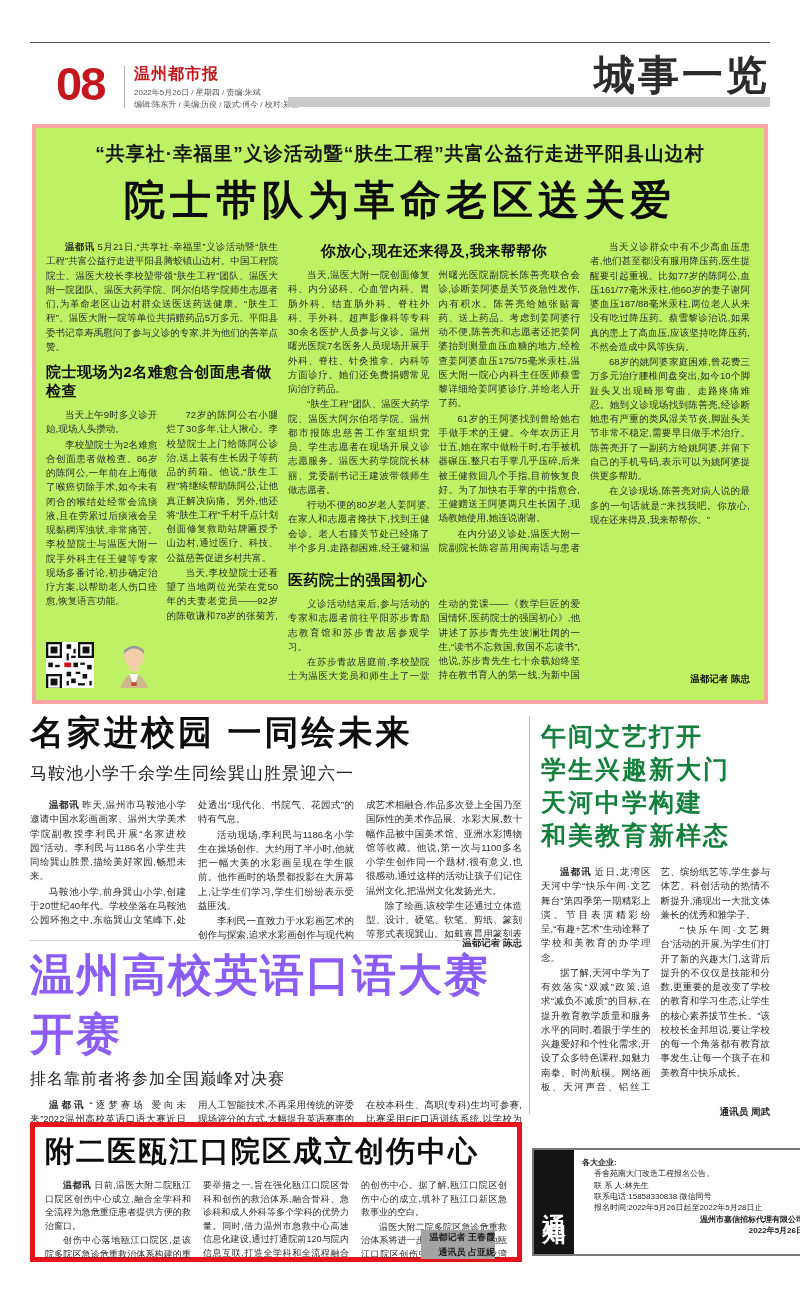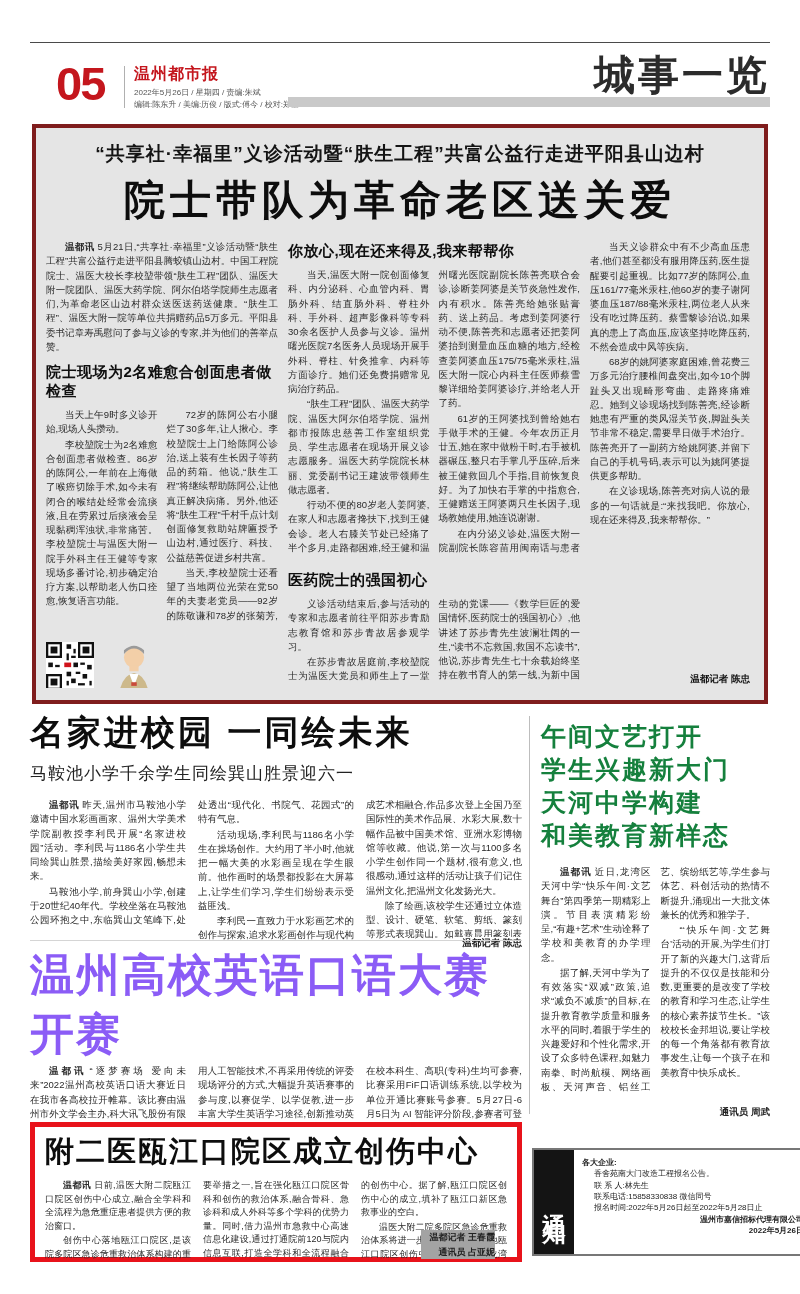--- a/index.html
+++ b/index.html
@@ -15,30 +15,30 @@
   .vdiv{ position:absolute; left:124px; top:66px; width:1px; height:42px; background:#b0b0b0; }
   .masthead{ position:absolute; left:134px; top:64px; font-size:16px; font-weight:800; color:#c4161d; font-family:"DejaVu Serif", serif; letter-spacing:1px;}
   .info1{ position:absolute; left:134px; top:87px; font-size:8px; color:#555; }
   .info2{ position:absolute; left:134px; top:99px; font-size:8px; color:#555; }
   .graybar{ position:absolute; left:288px; top:97px; width:482px; height:10px; background:#c9c9c9; }
   .section-title{ position:absolute; right:30px; top:48px; font-size:41px; color:#2b2b2b;
     font-family:"DejaVu Serif", serif; font-weight:600; letter-spacing:3px; }
 
   
   .main-box{ position:absolute; left:32px; top:124px; width:736px; height:580px;
-    border:4px solid #7f1d1d; background:#e5e5e5; }
+    border:4px solid #fca5a5; background:#bef264; }
   .kicker{ text-align:center; margin-top:13px; font-size:19px; font-weight:700; color:#141414; letter-spacing:1px; }
   .main-title{ text-align:center; margin:6px 0 8px; font-size:41px; font-weight:900; color:#0d0d0d; letter-spacing:5px; }
   .main-body{ display:flex; gap:10px; padding:4px 10px 0 10px; height:452px; overflow:hidden; }
   .colA{ width:232px; } .colB{ width:292px; } .colC{ width:160px; position:relative; }
   .para{ font-size:9.5px; line-height:1.5; color:#2a2a2a; text-align:justify; text-indent:2em; margin-bottom:1px; }
   .noindent{ text-indent:0; }
   .lead-tag{ font-weight:800; margin-right:3px; }
   .subhead{ font-size:15px; font-weight:800; color:#0f0f0f; letter-spacing:0.5px; margin:9px 0 7px; }
-  .subhead.first{ margin-top:2px; }
+  .subhead.first{ margin-top:2px;text-align:center; }
   .twocol{ column-count:2; column-gap:9px; overflow:hidden; }
   .h-sec1{ height:226px; }
   .h-sec2{ height:294px; }
   .h-sec3{ height:96px; }
   .c-top{ height:294px; overflow:hidden; }
   .c-end{ position:absolute; bottom:2px; left:0; right:0; }
   .byline{ display:block; text-align:right; font-weight:800; font-size:9.5px; color:#111; margin-top:3px; text-indent:0;}
 
   
   .logo-block{ margin-top:8px; height:80px; position:relative; }
@@ -84,21 +84,21 @@
   .n-label{ font-weight:400; }
   .n-salut{ font-weight:800; }
   .notice-sign{ text-align:right; font-weight:800; }
 </style>
 </head>
 <body>
 
 <div class="page">
 
   <div class="top-rule"></div>
-  <div class="pagenum">05</div>
+  <div class="pagenum">08</div>
   <div class="vdiv"></div>
   <div class="masthead">温州都市报</div>
   <div class="info1">2022年5月26日 / 星期四 / 责编:朱斌</div>
   <div class="info2">编辑:陈东升 / 美编:历俊 / 版式:傅今 / 校对:郑奎</div>
   <div class="graybar"></div>
   <div class="section-title">城事一览</div>
 
   <section class="main-box">
     <div class="kicker">“共享社·幸福里”义诊活动暨“肤生工程”共富公益行走进平阳县山边村</div>
     <h1 class="main-title">院士带队为革命老区送关爱</h1>
@@ -220,20 +220,21 @@
       <p class="para"><b class="lead-tag">温都讯</b><span>近日,龙湾区天河中学“快乐午间·文艺舞台”第四季第一期精彩上演。节目表演精彩纷呈,“有趣+艺术”生动诠释了学校和美教育的办学理念。</span></p>
       <p class="para">据了解,天河中学为了有效落实“双减”政策,追求“减负不减质”的目标,在提升教育教学质量和服务水平的同时,着眼于学生的兴趣爱好和个性化需求,开设了众多特色课程,如魅力南拳、时尚航模、网络画板、天河声音、铝丝工艺、缤纷纸艺等,学生参与体艺、科创活动的热情不断提升,涌现出一大批文体兼长的优秀和雅学子。</p>
       <p class="para">“‘快乐午间·文艺舞台’活动的开展,为学生们打开了新的兴趣大门,这背后提升的不仅仅是技能和分数,更重要的是改变了学校的教育和学习生态,让学生的核心素养拔节生长。”该校校长金邦坦说,要让学校的每一个角落都有教育故事发生,让每一个孩子在和美教育中快乐成长。</p>
       <span class="abs-byline">通讯员 周武</span>
     </div>
   </section>
 
   <div class="hair-row"></div>
   <section class="article4">
     <h2 class="a4-title">温州高校英语口语大赛开赛</h2>
+    <div class="a4-sub">排名靠前者将参加全国巅峰对决赛</div>
     <div class="flowbody a4-body">
       <p class="para"><b class="lead-tag">温都讯</b><span>“逐梦赛场 爱向未来”2022温州高校英语口语大赛近日在我市各高校拉开帷幕。该比赛由温州市外文学会主办,科大讯飞股份有限公司承办。</span></p>
       <p class="para">此次英语口语大赛通过FiF口语训练系统的 AI 口语在线赛事平台,采用人工智能技术,不再采用传统的评委现场评分的方式,大幅提升英语赛事的参与度,以赛促学、以学促教,进一步丰富大学生英语学习途径,创新推动英语教学信息化建设与学习方式变革</p>
       <p class="para">2022温州高校英语口语大赛作为全国赛事的一部分,温州各高校全日制在校本科生、高职(专科)生均可参赛,比赛采用FiF口语训练系统,以学校为单位开通比赛账号参赛。5月27日-6月5日为 AI 智能评分阶段,参赛者可登录www.fifedu.com 或者手机下载“FiF 口语训练”APP,实时查看个人 AI 智能评分及比赛排名情况。温州赛区排名靠前者,除获得丰厚奖品外(详见校内大赛海报),还将参加全国巅峰对决赛。</p>
 
       <span class="abs-byline">通讯员 温文轩</span>
     </div>
   </section>
 
   <section class="article5">

